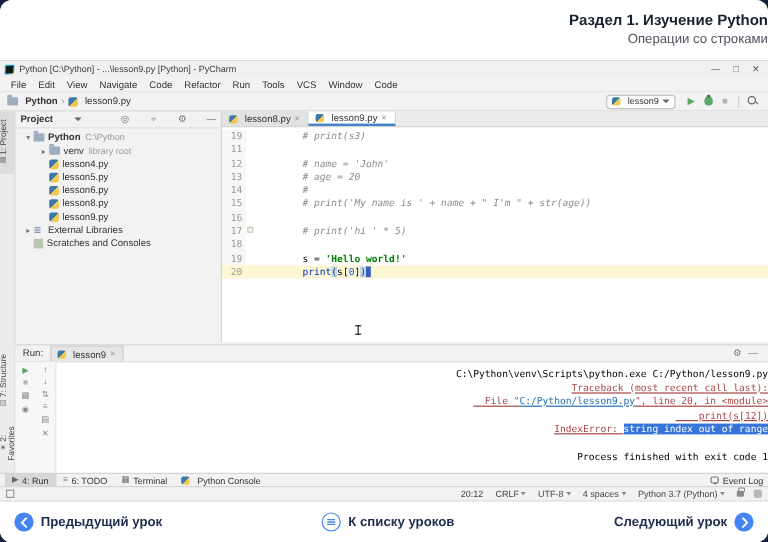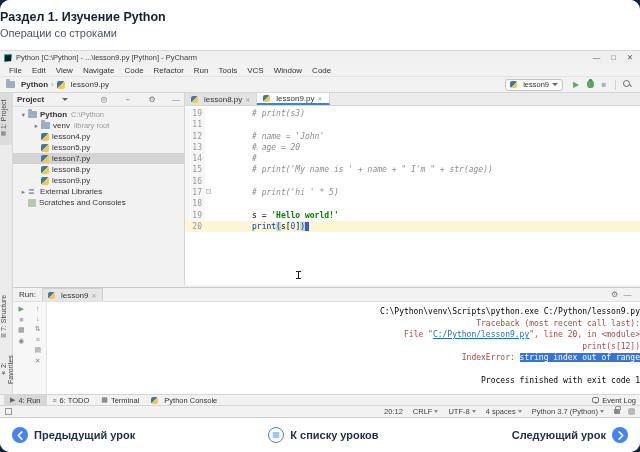--- a/index.html
+++ b/index.html
@@ -1,20 +1,20 @@
 <!DOCTYPE html>
 <html><head>
 <meta charset="utf-8">
 <style>
   * { margin:0; padding:0; box-sizing:border-box; }
   html,body { width:640px; height:452px; background:#15223c; font-family:"Liberation Sans",sans-serif; }
   .card { position:relative; width:640px; height:452px; background:#fff; border-radius:10px; overflow:hidden; }
 
   
-  .lesson-header { position:absolute; top:0; left:0; right:0; height:50px; background:#fff; text-align:left; }
+  .lesson-header { position:absolute; top:0; left:0; right:0; height:50px; background:#fff; text-align:right; }
   .lesson-title { padding-top:10px; font-size:12.5px; font-weight:bold; color:#16202e; }
   .lesson-sub { padding-top:3px; font-size:11px; color:#4f5560; }
 
   
   .ide { position:absolute; top:50px; left:0; right:0; height:368px; background:#f2f2f2; border-top:1px solid #d9d9d9; border-bottom:1px solid #cfcfcf; font-size:8px; color:#333; }
 
   .titlebar { position:absolute; top:0; left:0; right:0; height:13px; background:#f0f0f0; display:flex; align-items:center; padding:0 4px; }
   .pycharm-logo { width:8px; height:8px; margin-right:4px; background:linear-gradient(135deg,#21d789,#087cfa 55%,#fcf84a); border-radius:1px; position:relative; }
   .pycharm-logo::after { content:''; position:absolute; inset:1px; background:#17181c; }
   .wtitle { font-size:7.5px; color:#3c3c3c; flex:1; white-space:nowrap; overflow:hidden; }
@@ -97,21 +97,21 @@
   .console { position:absolute; top:236px; left:13px; right:0; height:109px; background:#fff; border-top:1px solid #c9c9c9; }
   .con-head { height:14px; background:#f2f2f2; border-bottom:1px solid #e0e0e0; display:flex; align-items:center; padding:0 6px; }
   .con-run-label { color:#333; margin-right:6px; }
   .con-tab { display:flex; align-items:center; gap:3px; background:#e6e6e6; border:1px solid #d0d0d0; border-bottom:none; height:13px; padding:0 5px; }
   .con-head .spacer { flex:1; }
   .con-body { display:flex; height:95px; }
   .con-icons { width:34px; display:flex; padding-top:3px; border-right:1px solid #e6e6e6; background:#f7f7f7; }
   .icol { width:17px; display:flex; flex-direction:column; align-items:center; gap:3px; color:#8a8a8a; font-size:7px; }
   .clines { flex:1; padding:4px 0 0 8px; font-family:"DejaVu Sans Mono","Liberation Mono",monospace; font-size:8px; line-height:11.5px; overflow:hidden; }
   .cline { white-space:pre;text-align:right; }
-  .cline .err { color:#a84848; }
+  .cline .err { color:#a84848;text-decoration:underline; }
   .cline .pln { color:#000; }
   .cline .lnk { color:#2470b3; text-decoration:underline; }
   .cline .sel { background:#3674d9; color:#fff; }
 
   
   .twbar { position:absolute; left:0; right:0; bottom:12px; height:11px; background:#f2f2f2; border-top:1px solid #d5d5d5; display:flex; align-items:center; padding:0 4px; font-size:7.5px; }
   .twb-item { display:flex; align-items:center; gap:3px; padding:0 6px; height:11px; color:#333; }
   .twb-item.active { background:#d8d8d8; }
   .twb-ico { color:#666; font-size:7px; }
   .twbar .spacer { flex:1; }
@@ -227,24 +227,24 @@
           <div class="tree-row" style="padding-left: 19px;">
             <span class="chev"></span>
             <span class="ico ico-py"></span>
             <span class="tree-label">lesson4.py</span>
           </div>
           <div class="tree-row" style="padding-left: 19px;">
             <span class="chev"></span>
             <span class="ico ico-py"></span>
             <span class="tree-label">lesson5.py</span>
           </div>
-          <div class="tree-row selected" style="padding-left: 19px;">
+          <div class="tree-row" style="padding-left: 19px;">
             <span class="chev"></span>
             <span class="ico ico-py"></span>
-            <span class="tree-label">lesson7.py</span>
+            <span class="tree-label">lesson6.py</span>
           </div>
           <div class="tree-row" style="padding-left: 19px;">
             <span class="chev"></span>
             <span class="ico ico-py"></span>
             <span class="tree-label">lesson8.py</span>
           </div>
           <div class="tree-row" style="padding-left: 19px;">
             <span class="chev"></span>
             <span class="ico ico-py"></span>
             <span class="tree-label">lesson9.py</span>

